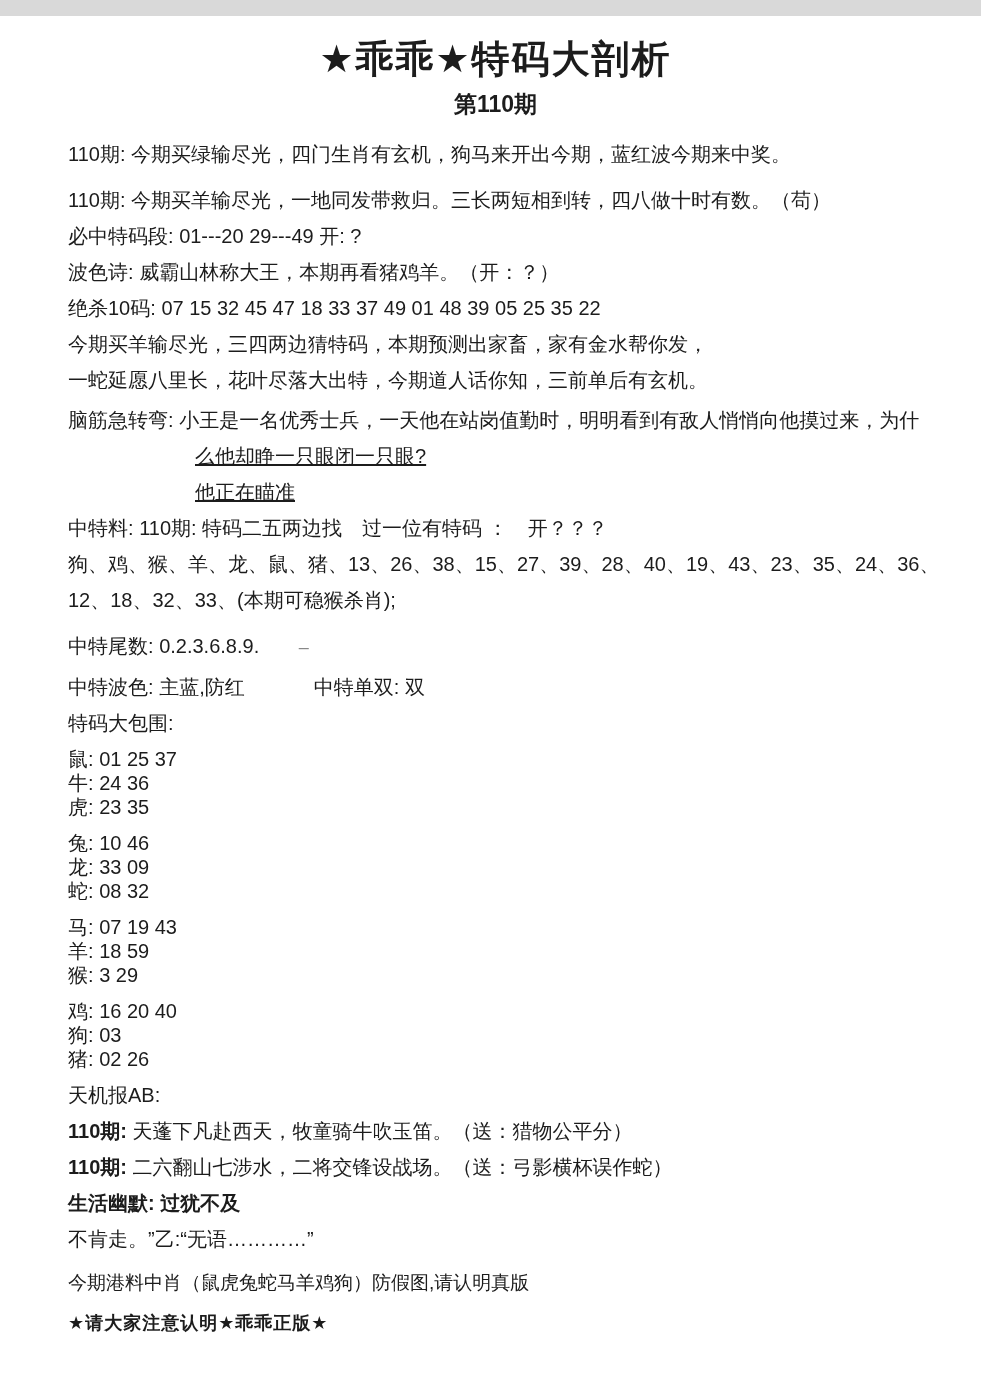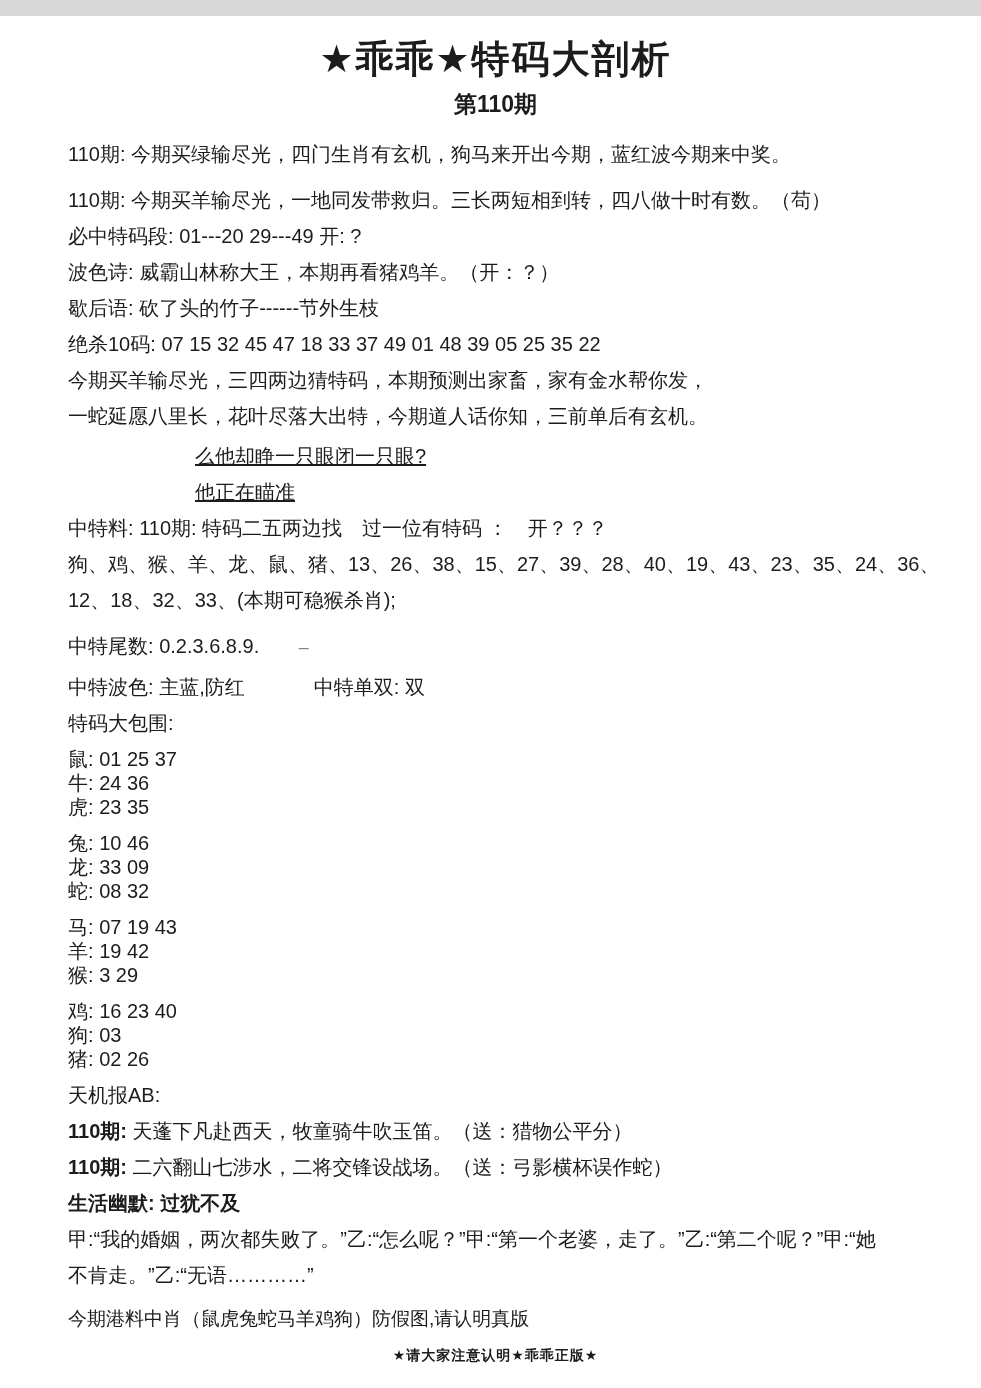--- a/index.html
+++ b/index.html
@@ -43,22 +43,22 @@
   .zcell.c3{width:auto;}
   .spacer-inline{display:inline-block;width:58px;}
   .stray{color:#888;margin-left:34px;font-size:18px;}
   .center-note{
     text-align:left;
     font-size:19px;
     line-height:24px;
     margin:20px 0 0 0;
   }
   .brand{
-    text-align:center;
-    font-size:14px;
+    text-align:left;
+    font-size:18px;
     font-weight:bold;
     margin:16px 0 0 0;
     letter-spacing:1px;
   }
 </style>
 </head>
 <body>
 
 <div class="page">
 
@@ -78,33 +78,33 @@
   <p class="line">
     <span>必中特码段:</span>
     <span>01---20 29---49 开: ?</span>
   </p>
 
   <p class="line">
     <span>波色诗:</span>
     <span>威霸山林称大王，本期再看猪鸡羊。（开：？）</span>
   </p>
 
-  <p class="line">
-    <span>歇后语:</span>
-    <span>砍了头的竹子------节外生枝</span>
-  </p>
 
   <p class="line">
     <span>绝杀10码:</span>
     <span>07 15 32 45 47 18 33 37 49 01 48 39 05 25 35 22</span>
   </p>
 
   <p class="line">今期买羊输尽光，三四两边猜特码，本期预测出家畜，家有金水帮你发，</p>
   <p class="line gap-md">一蛇延愿八里长，花叶尽落大出特，今期道人话你知，三前单后有玄机。</p>
 
+  <p class="line">
+    <span>脑筋急转弯:</span>
+    <span>小王是一名优秀士兵，一天他在站岗值勤时，明明看到有敌人悄悄向他摸过来，为什</span>
+  </p>
   <p class="line indent">么他却睁一只眼闭一只眼?</p>
   <p class="line indent">他正在瞄准</p>
 
   <p class="line">
     <span>中特料:</span>
     <span>110期: 特码二五两边找　过一位有特码 ：　开？？？</span>
   </p>
 
   <p class="line">狗、鸡、猴、羊、龙、鼠、猪、13、26、38、15、27、39、28、40、19、43、23、35、24、36、</p>
   <p class="line gap-lg">12、18、32、33、(本期可稳猴杀肖);</p>
@@ -131,43 +131,42 @@
     <div class="zcell c2"><span>牛:</span> <span>24 36</span></div>
     <div class="zcell c3"><span>虎:</span> <span>23 35</span></div>
   </div>
   <div class="zrow">
     <div class="zcell"><span>兔:</span> <span>10 46</span></div>
     <div class="zcell c2"><span>龙:</span> <span>33 09</span></div>
     <div class="zcell c3"><span>蛇:</span> <span>08 32</span></div>
   </div>
   <div class="zrow">
     <div class="zcell"><span>马:</span> <span>07 19 43</span></div>
-    <div class="zcell c2"><span>羊:</span> <span>19 42</span></div>
+    <div class="zcell c2"><span>羊:</span> <span>18 59</span></div>
     <div class="zcell c3"><span>猴:</span> <span>3 29</span></div>
   </div>
   <div class="zrow">
-    <div class="zcell"><span>鸡:</span> <span>16 23 40</span></div>
+    <div class="zcell"><span>鸡:</span> <span>16 20 40</span></div>
     <div class="zcell c2"><span>狗:</span> <span>03</span></div>
     <div class="zcell c3"><span>猪:</span> <span>02 26</span></div>
   </div>
 
   <p class="line">天机报AB:</p>
 
   <p class="line">
     <span class="bold">110期:</span>
     <span>天蓬下凡赴西天，牧童骑牛吹玉笛。（送：猎物公平分）</span>
   </p>
   <p class="line">
     <span class="bold">110期:</span>
     <span>二六翻山七涉水，二将交锋设战场。（送：弓影横杯误作蛇）</span>
   </p>
 
   <p class="line bold">
     <span>生活幽默:</span>
     <span>过犹不及</span>
   </p>
-  <p class="line">甲:“我的婚姻，两次都失败了。”乙:“怎么呢？”甲:“第一个老婆，走了。”乙:“第二个呢？”甲:“她</p>
   <p class="line">不肯走。”乙:“无语…………”</p>
 
   <p class="center-note">今期港料中肖（鼠虎兔蛇马羊鸡狗）防假图,请认明真版</p>
   <p class="brand">★请大家注意认明★乖乖正版★</p>
 
 </div>
 
 </body></html>

